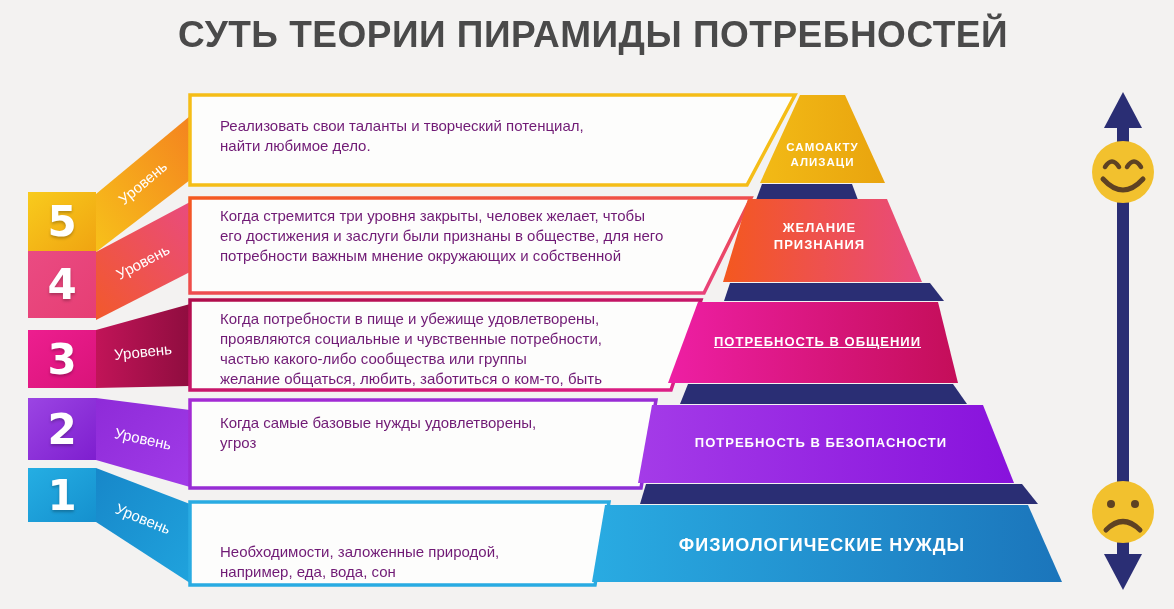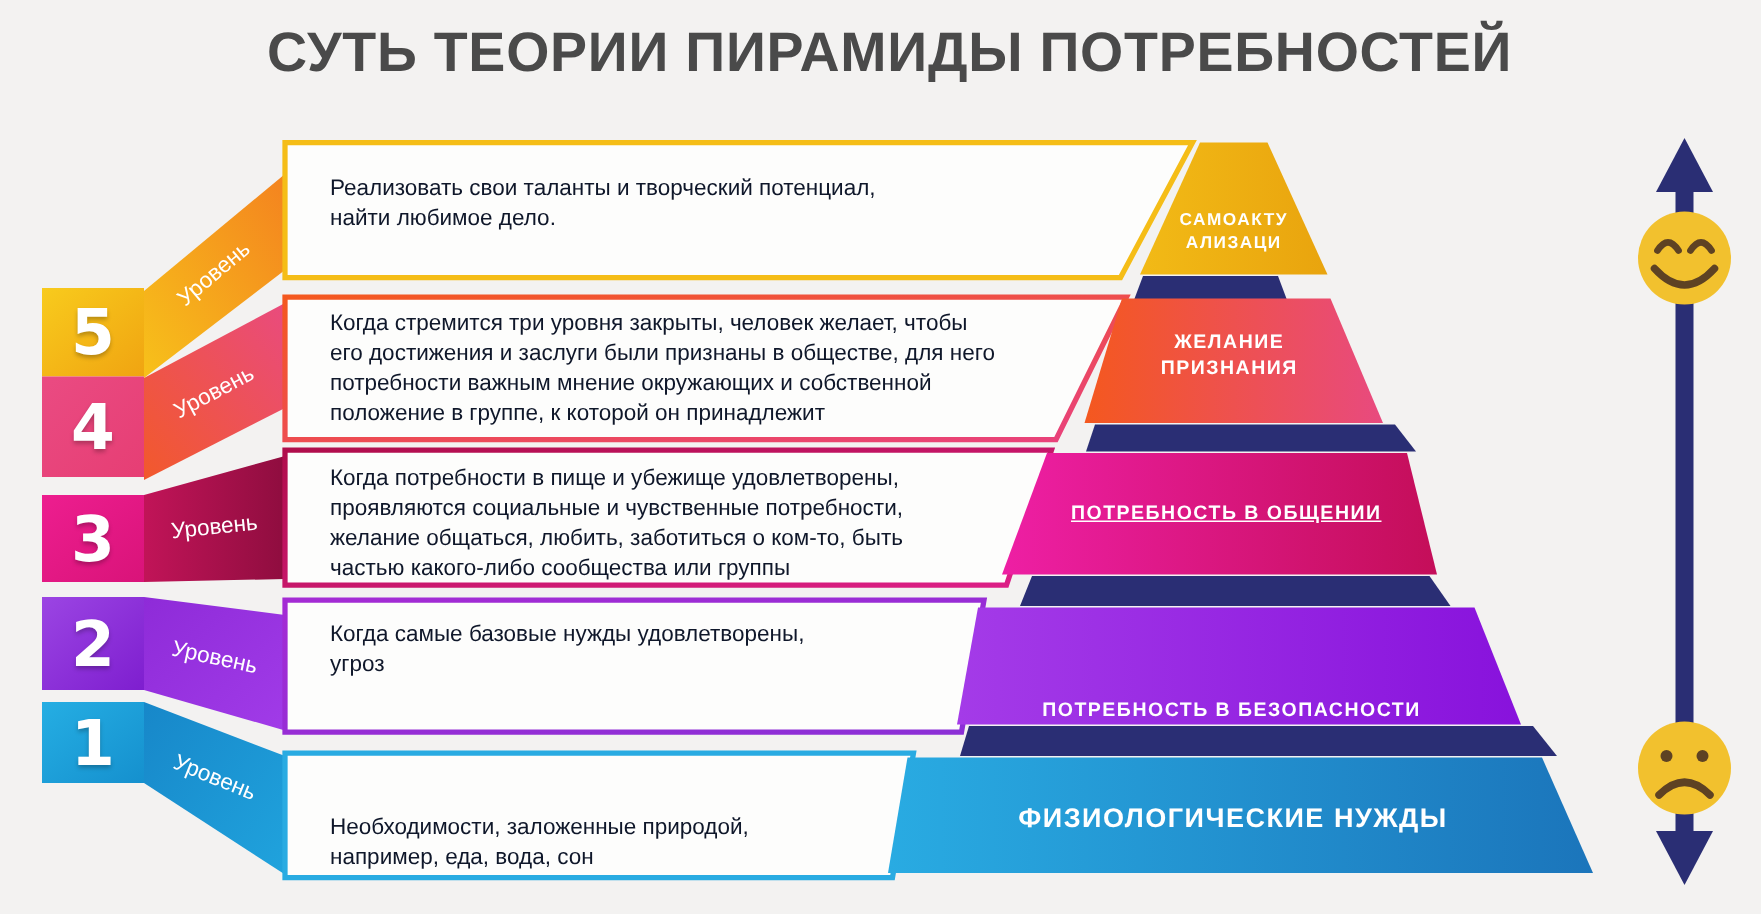--- a/index.html
+++ b/index.html
@@ -17,28 +17,28 @@
   .n3{left:28px;top:330px;height:58px;}
   .n2{left:28px;top:398px;height:62px;}
   .n1{left:28px;top:468px;height:54px;}
   .lvl{position:absolute;left:96px;width:94px;height:24px;text-align:center;
        color:#fff;font-size:15px;line-height:24px;transform-origin:50% 50%;}
   .u5{top:171px;transform:rotate(-40deg);}
   .u4{top:250px;transform:rotate(-28deg);}
   .u3{top:340px;transform:rotate(-6deg);}
   .u2{top:427px;transform:rotate(12deg);}
   .u1{top:507px;transform:rotate(22deg);}
-  .desc{position:absolute;left:220px;color:#0f172a;font-size:15px;line-height:20px;}
+  .desc{position:absolute;left:220px;color:#701a75;font-size:15px;line-height:20px;}
   .desc .line{white-space:nowrap;}
   .d5{top:116px;} .d4{top:206px;} .d3{top:309px;} .d2{top:413px;} .d1{top:542px;}
   .pyr{position:absolute;color:#fff;font-weight:bold;text-align:center;letter-spacing:1px;}
   .p5{left:765px;top:140px;width:115px;font-size:11.5px;line-height:15px;}
   .p4{left:757px;top:219px;width:125px;font-size:13px;line-height:17px;}
   .p3{left:650px;top:334px;width:335px;font-size:13px;white-space:nowrap;text-decoration:underline;}
-  .p2{left:651px;top:435px;width:340px;font-size:13px;white-space:nowrap;margin-top:30px;}
+  .p2{left:651px;top:435px;width:340px;font-size:13px;white-space:nowrap;}
   .p1{left:652px;top:535px;width:340px;font-size:18px;white-space:nowrap;}
 </style>
 </head>
 <body>
 
 <div id="stage">
 
   <svg id="shapes" width="1174" height="609" viewBox="0 0 1174 609">
     <defs>
       <linearGradient id="gb5" x1="0" y1="0" x2="1" y2="1">
@@ -189,27 +189,26 @@
   <div class="lvl u1">Уровень</div>
 
   <div class="desc d5">
     <div class="line">Реализовать свои таланты и творческий потенциал,</div>
     <div class="line">найти любимое дело.</div>
   </div>
   <div class="desc d4">
     <div class="line">Когда стремится три уровня закрыты, человек желает, чтобы</div>
     <div class="line">его достижения и заслуги были признаны в обществе, для него</div>
     <div class="line">потребности важным мнение окружающих и собственной</div>
-    <div class="line">положение в группе, к которой он принадлежит</div>
   </div>
   <div class="desc d3">
     <div class="line">Когда потребности в пище и убежище удовлетворены,</div>
     <div class="line">проявляются социальные и чувственные потребности,</div>
+    <div class="line">частью какого-либо сообщества или группы</div>
     <div class="line">желание общаться, любить, заботиться о ком-то, быть</div>
-    <div class="line">частью какого-либо сообщества или группы</div>
   </div>
   <div class="desc d2">
     <div class="line">Когда самые базовые нужды удовлетворены,</div>
     <div class="line">угроз</div>
   </div>
   <div class="desc d1">
     <div class="line">Необходимости, заложенные природой,</div>
     <div class="line">например, еда, вода, сон</div>
   </div>
 

